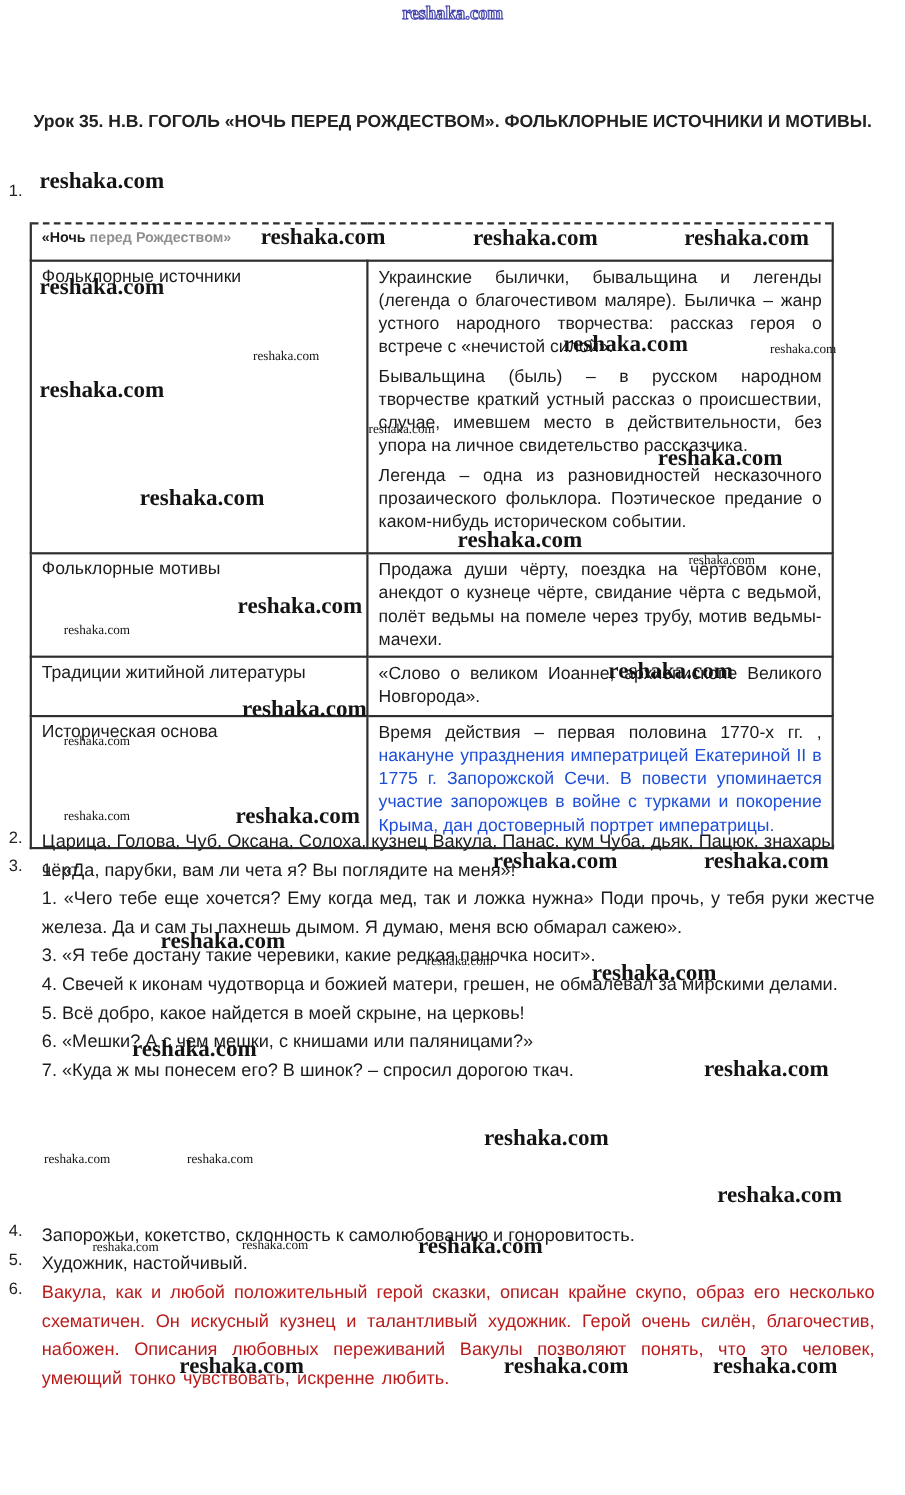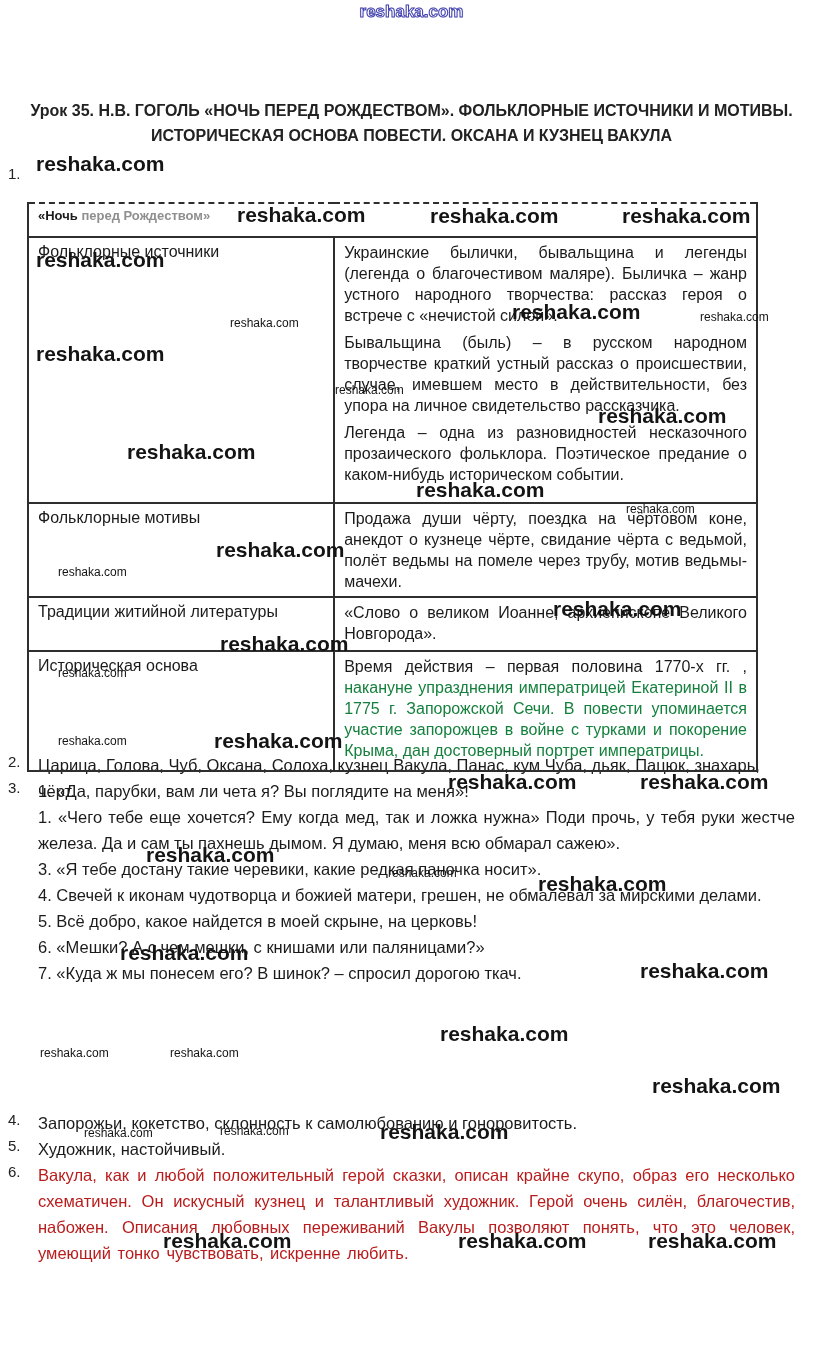--- a/index.html
+++ b/index.html
@@ -1,20 +1,20 @@
 <!DOCTYPE html>
 <html><head>
 <meta charset="utf-8">
 <style>
   html,body{margin:0;padding:0;background:#fff;}
   .page{position:relative;width:823px;height:1359px;background:#ffffff;overflow:hidden;
         font-family:"Liberation Sans", sans-serif;color:#1b1b1b;}
   
   .wm{position:absolute;white-space:nowrap;color:#141414;pointer-events:none;z-index:5;
-      font-family:Liberation Sans, sans-serif;}
+      font-family:Liberation Serif, serif;}
   .wm-lg{font-size:21px;font-weight:bold;}
   .wm-sm{font-size:12px;font-weight:normal;}
   .wm-top{left:0;right:0;top:2px;text-align:center;font-size:17px;font-weight:bold;
           color:#ffffff;-webkit-text-stroke:1px #4343b0;text-shadow:0 0 1px #4343b0;}
   
   .title{position:absolute;top:98px;left:30px;right:30px;text-align:center;
          font-weight:bold;font-size:16px;line-height:25px;color:#222;}
   
   .block{position:absolute;left:8px;right:28px;display:flex;align-items:flex-start;}
   .num{flex:none;width:30px;font-size:15px;padding-top:1px;color:#222;}
@@ -22,34 +22,33 @@
   
   .tbl{position:absolute;left:27px;top:202px;width:731px;border-collapse:collapse;
        font-size:16px;z-index:1;}
   .tbl td{border:2px solid #2e2e2e;vertical-align:top;padding:4px 9px;}
   .tbl tr:first-child td{border-top-style:dashed;}
   .th{font-weight:bold;font-size:13px;height:24px;}
   .hfade{color:#8f8f8f;}
   .lbl{width:287px;line-height:20px;}
   .val{width:404px;text-align:justify;line-height:21px;}
   .val p{margin:0 0 6px 0;}
-  .faded{color:#15803d;}
+  .faded{color:#1d4ed8;}
   .quote{margin:0;text-align:justify;}
   .gray6{color:#b91c1c;word-spacing:2px;text-align:justify;}
 </style>
 </head>
 <body>
 
 <div class="page">
 
   <div class="wm wm-top">reshaka.com</div>
 
   <div class="title">
     <div>Урок 35. Н.В. ГОГОЛЬ «НОЧЬ ПЕРЕД РОЖДЕСТВОМ». ФОЛЬКЛОРНЫЕ ИСТОЧНИКИ И МОТИВЫ.</div>
-    <div>ИСТОРИЧЕСКАЯ ОСНОВА ПОВЕСТИ. ОКСАНА И КУЗНЕЦ ВАКУЛА</div>
   </div>
 
   <div class="block" style="top:164px">
     <span class="num">1.</span>
   </div>
 
   <table class="tbl">
     <tbody>
         <tr>
       <td colspan="2" class="th">

